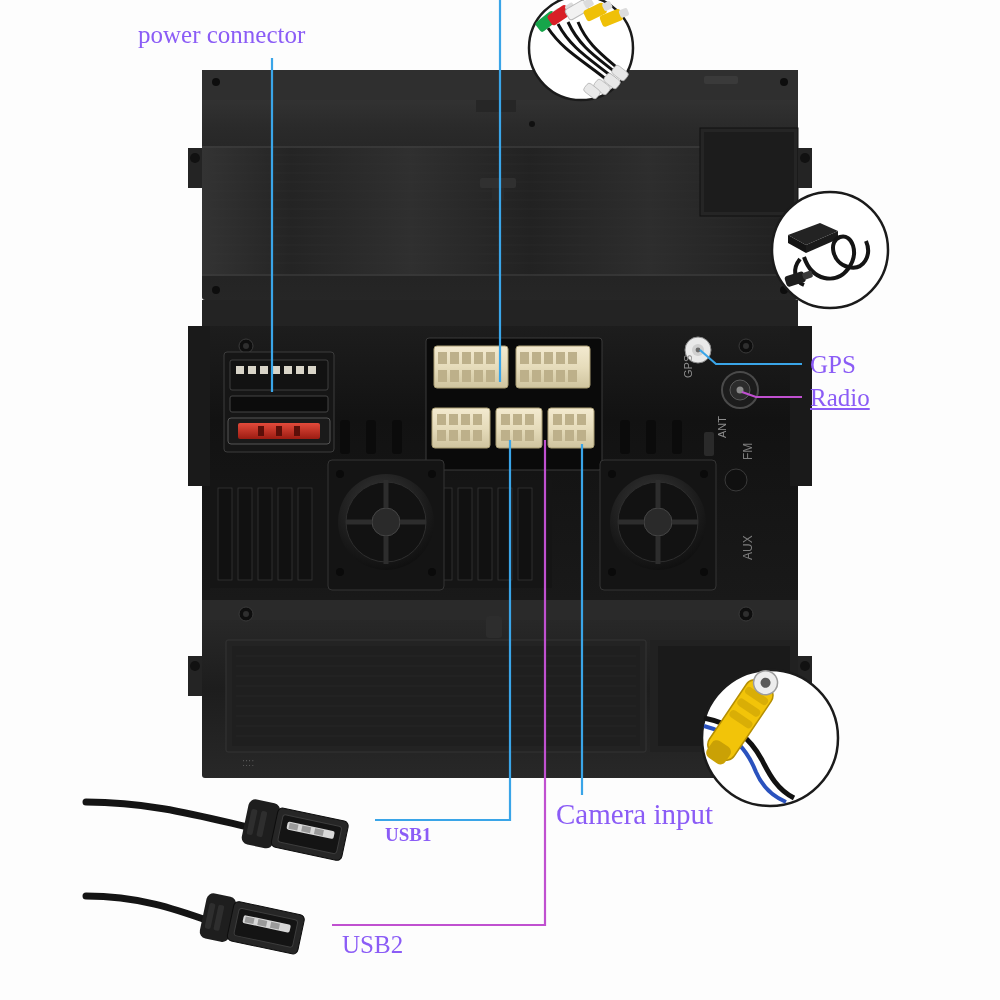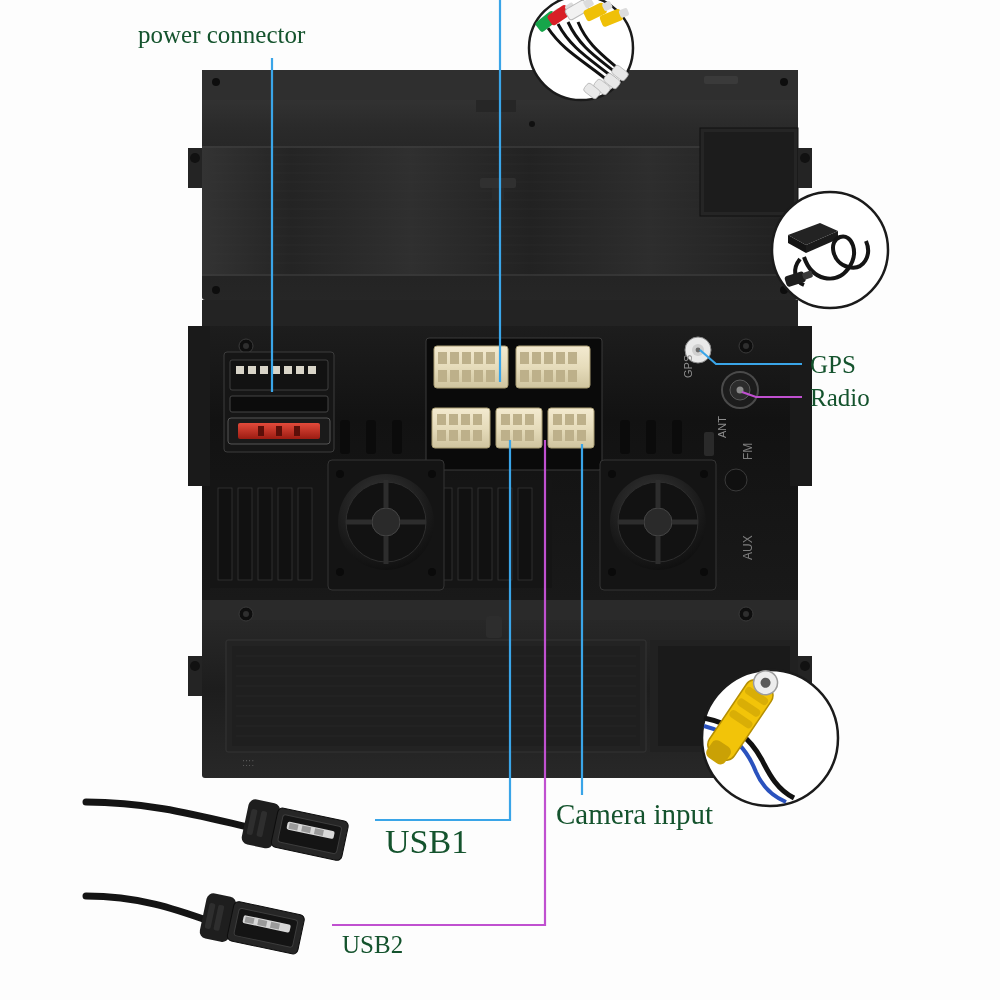--- a/index.html
+++ b/index.html
@@ -17,30 +17,30 @@
     position: relative;
     width: 1000px;
     height: 1000px;
     background: #fdfdfd;
     overflow: hidden;
   }
 
   
   .label {
     position: absolute;
-    color: #14532d;
+    color: #8b5cf6;
     font-family: "Liberation Serif", serif;
     white-space: nowrap;
     line-height: 1;
   }
   #lbl-power      { left: 138px; top: 22px;  font-size: 25px; }
   #lbl-gps        { left: 810px; top: 352px; font-size: 25px; }
-  #lbl-radio      { left: 810px; top: 385px; font-size: 25px; }
+  #lbl-radio      { left: 810px; top: 385px; font-size: 25px; text-decoration: underline; }
   #lbl-camera     { left: 556px; top: 800px; font-size: 29px; }
-  #lbl-usb1       { left: 385px; top: 825px; font-size: 34px; }
+  #lbl-usb1       { left: 385px; top: 825px; font-size: 19px; font-weight: bold; }
   #lbl-usb2       { left: 342px; top: 932px; font-size: 25px; }
 
   
   .leader { position: absolute; }
 
   
   .unit { position: absolute; }
 </style>
 </head>
 <body>

